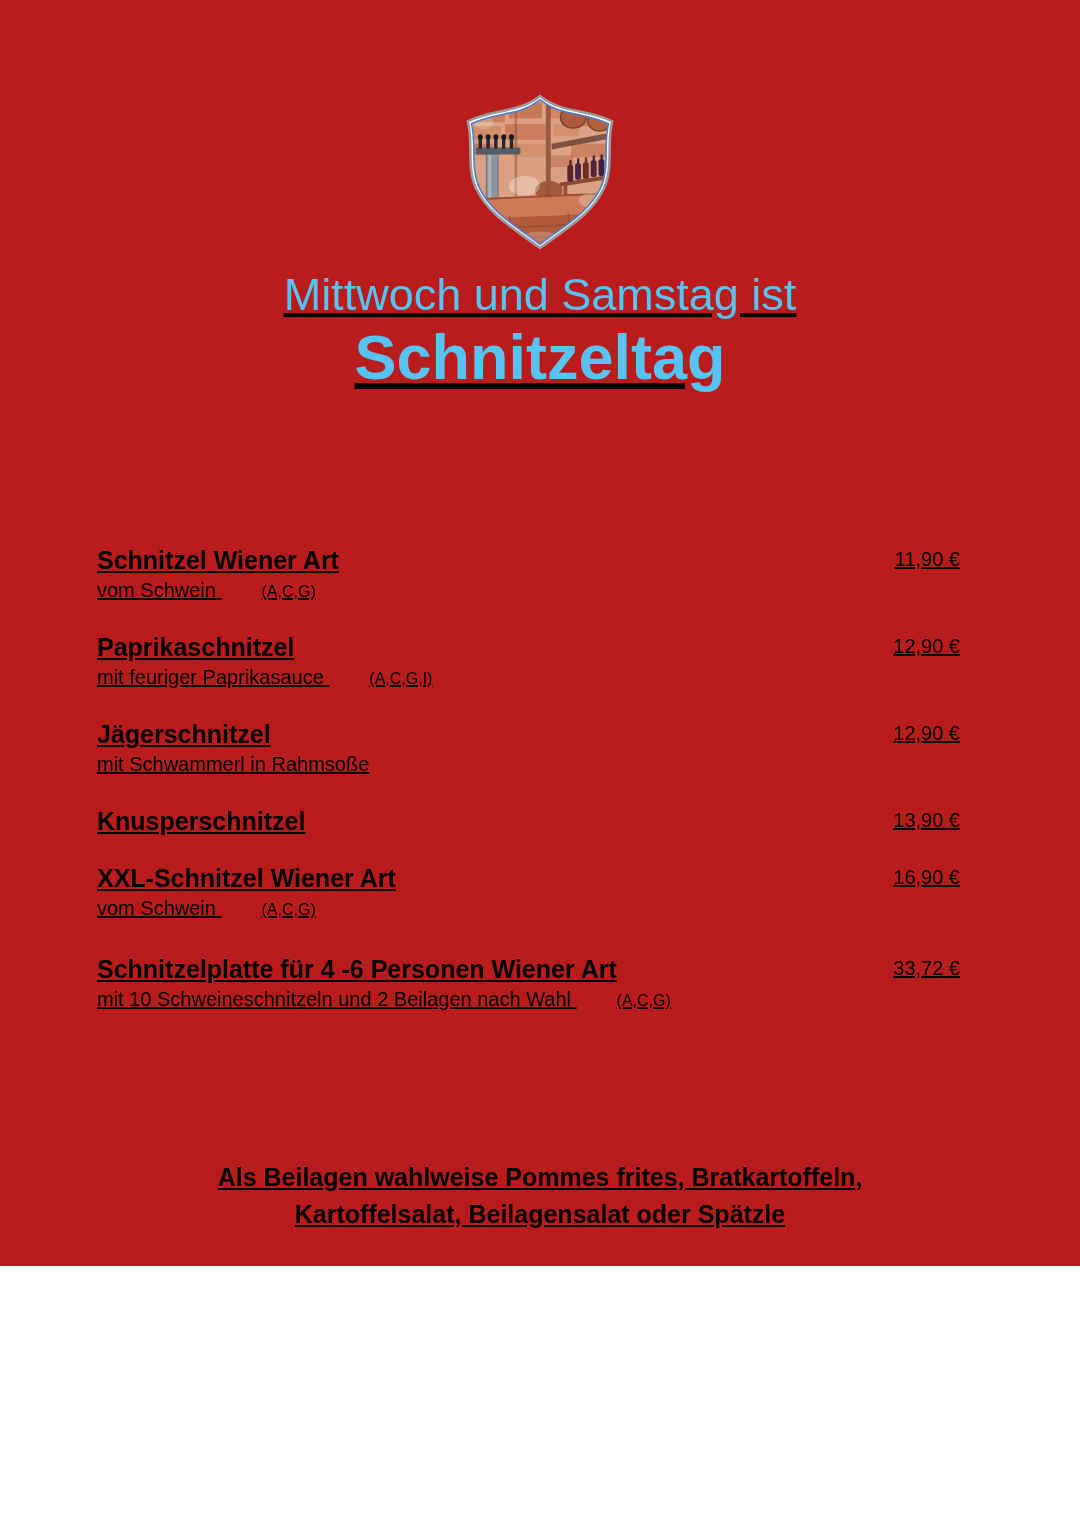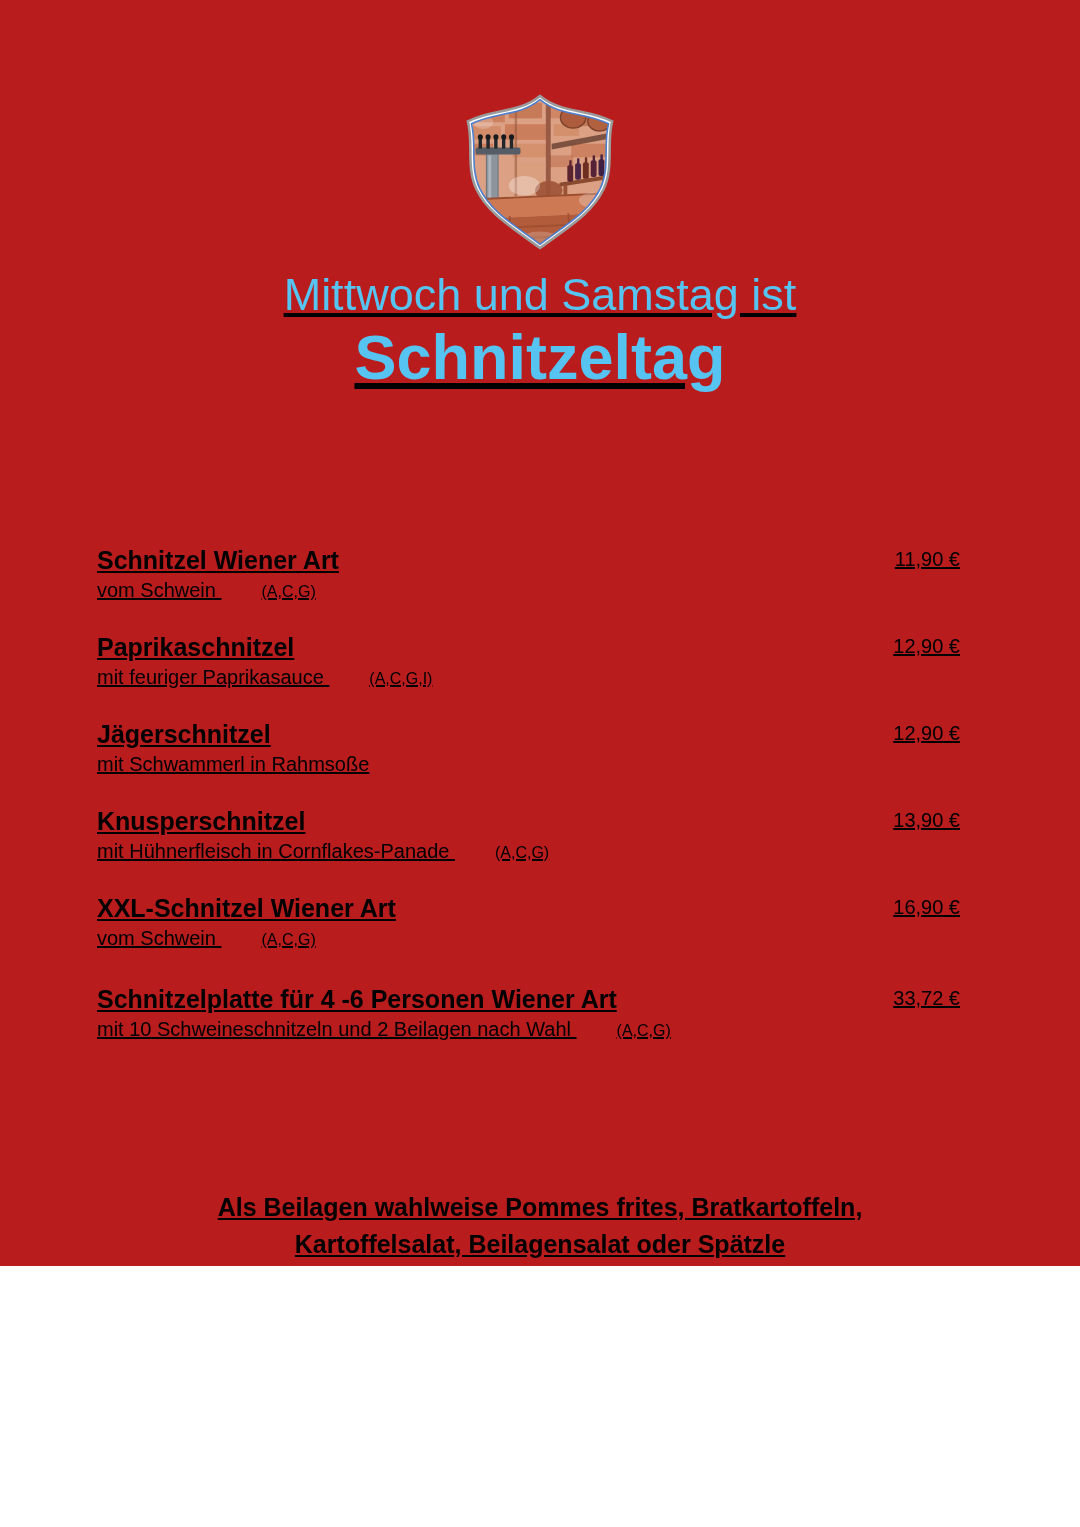--- a/index.html
+++ b/index.html
@@ -173,21 +173,20 @@
       <div class="item-text">
         <div class="item-name">Jägerschnitzel</div>
         <div class="item-desc"><span>mit Schwammerl in Rahmsoße</span><span class="allergens"></span></div>
       </div>
       <div class="item-price">12,90 €</div>
     </div>
 
     <div class="item">
       <div class="item-text">
         <div class="item-name">Knusperschnitzel</div>
-        <div class="item-desc"><span>mit Hühnerfleisch in Cornflakes-Panade </span><span class="allergens">(A,C,G)</span></div>
       </div>
       <div class="item-price">13,90 €</div>
     </div>
 
     <div class="item">
       <div class="item-text">
         <div class="item-name">XXL-Schnitzel Wiener Art</div>
         <div class="item-desc"><span>vom Schwein </span><span class="allergens">(A,C,G)</span></div>
       </div>
       <div class="item-price">16,90 €</div>

